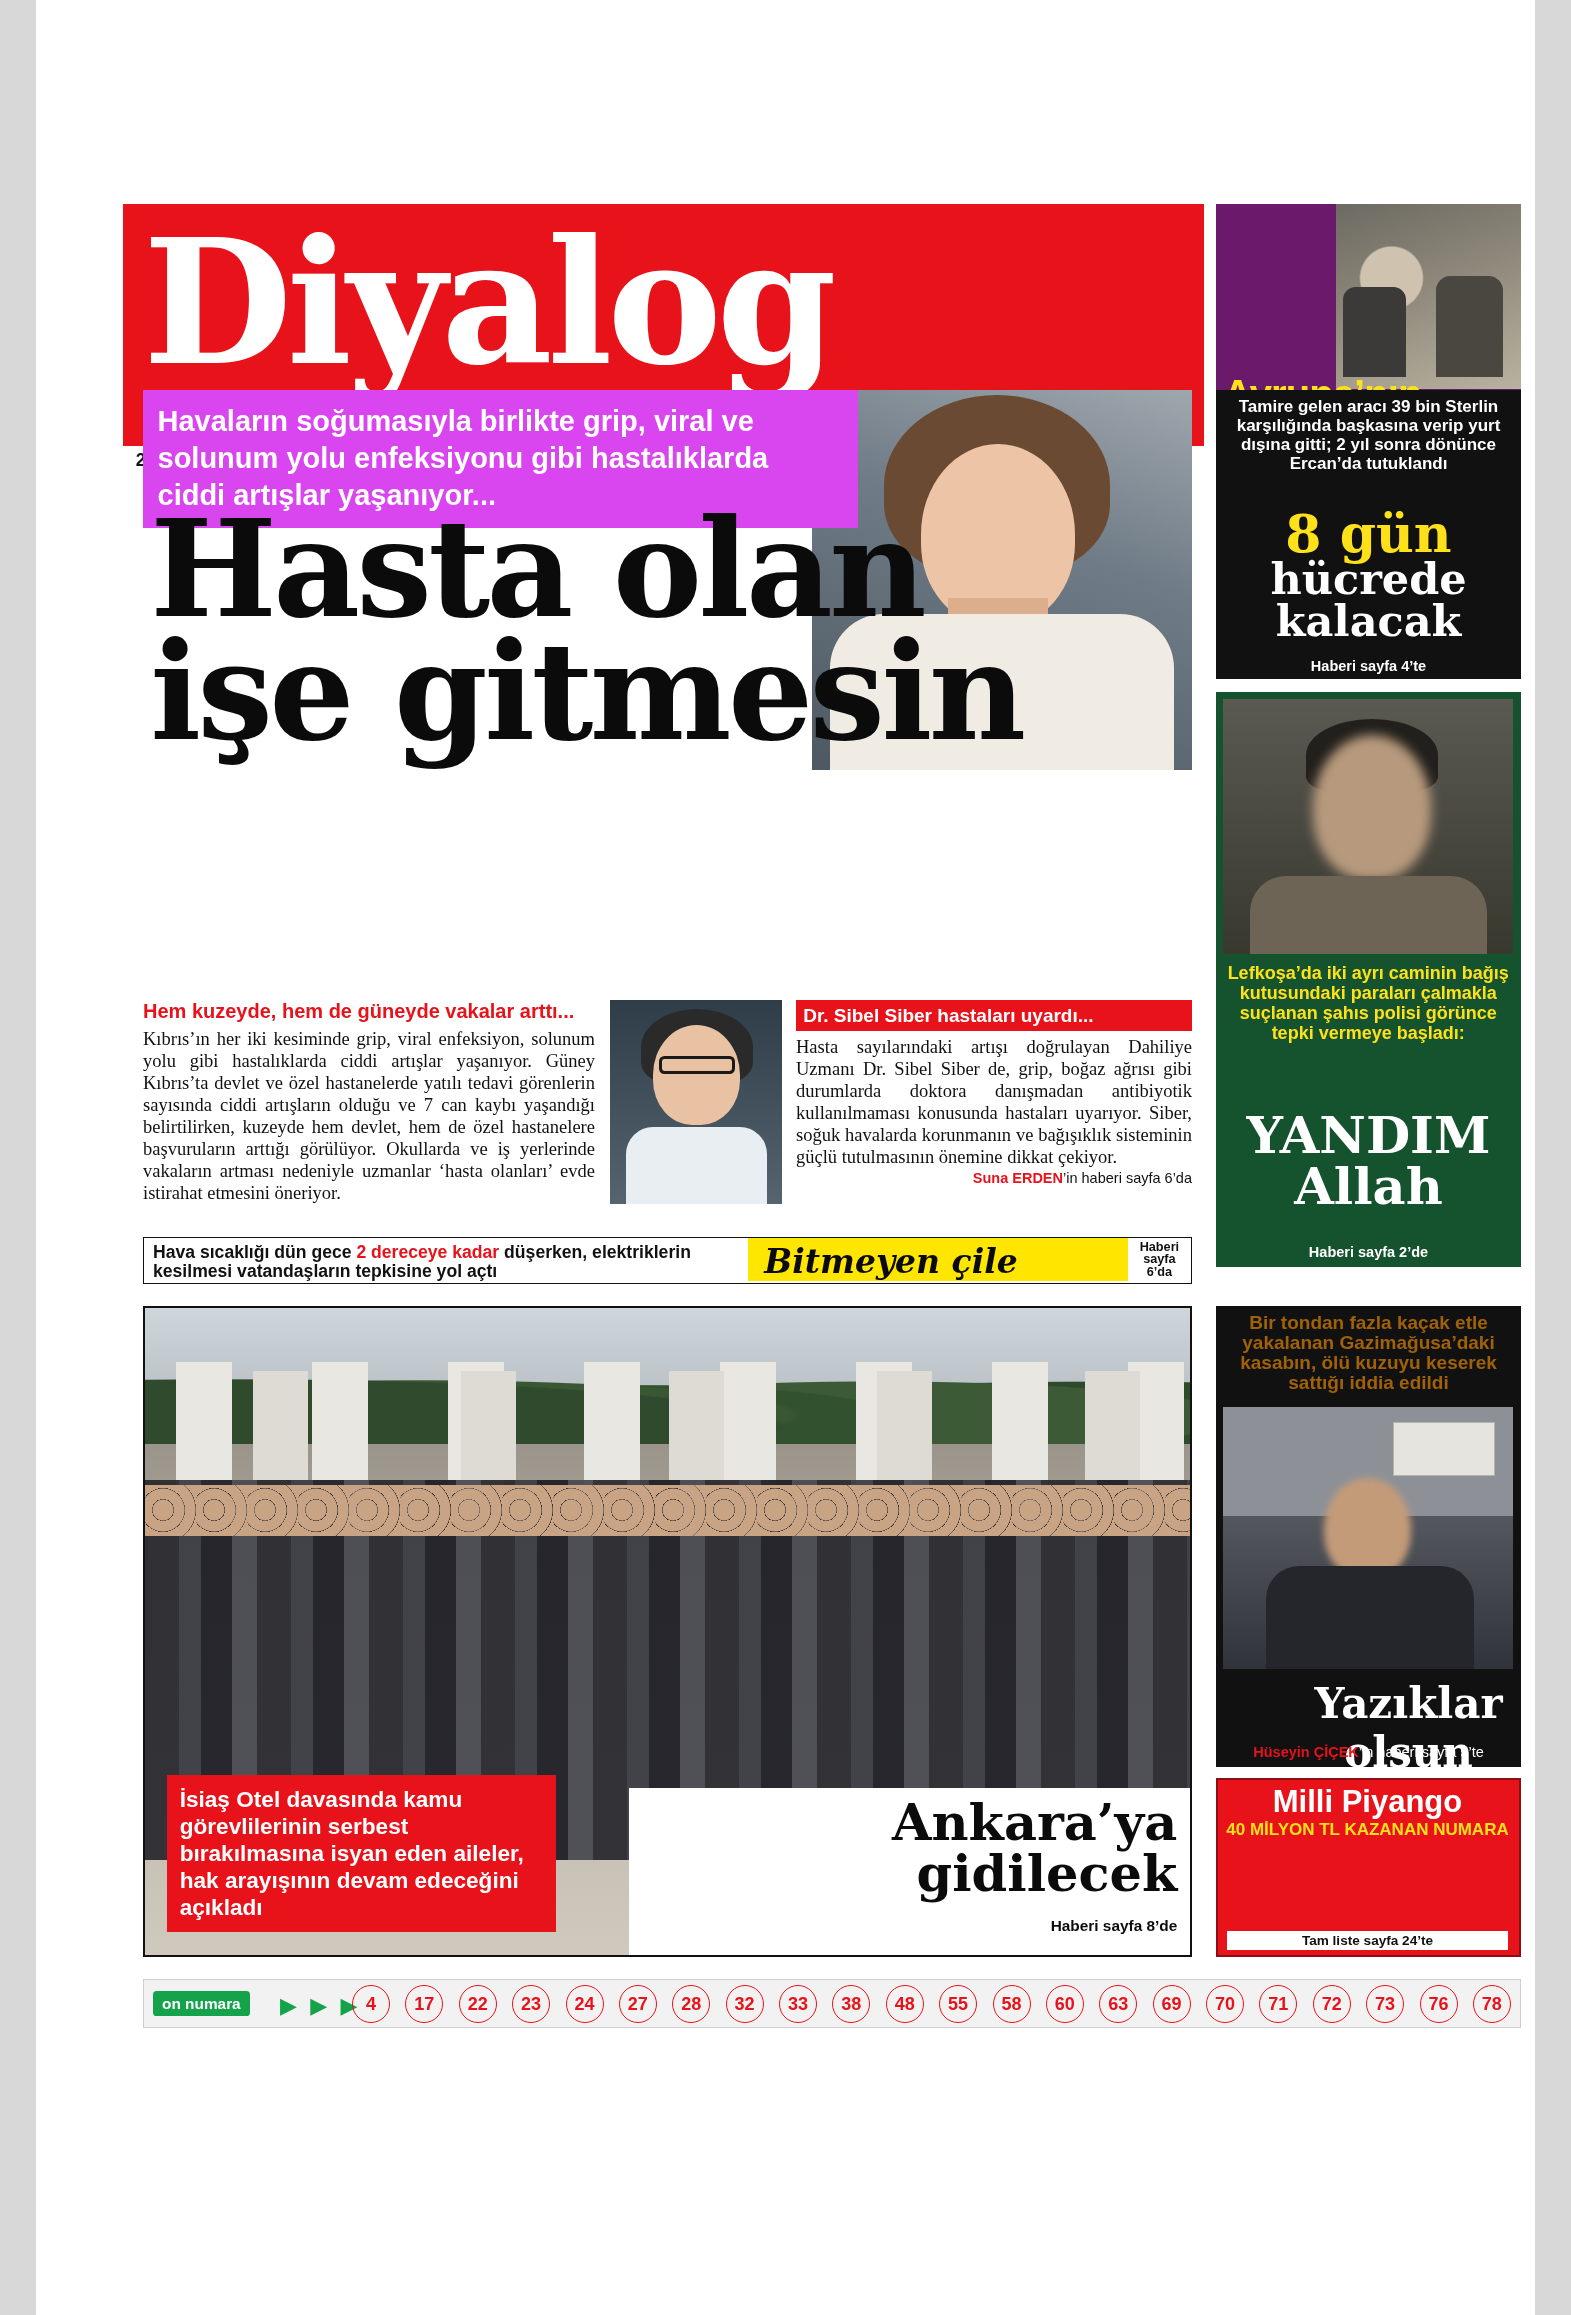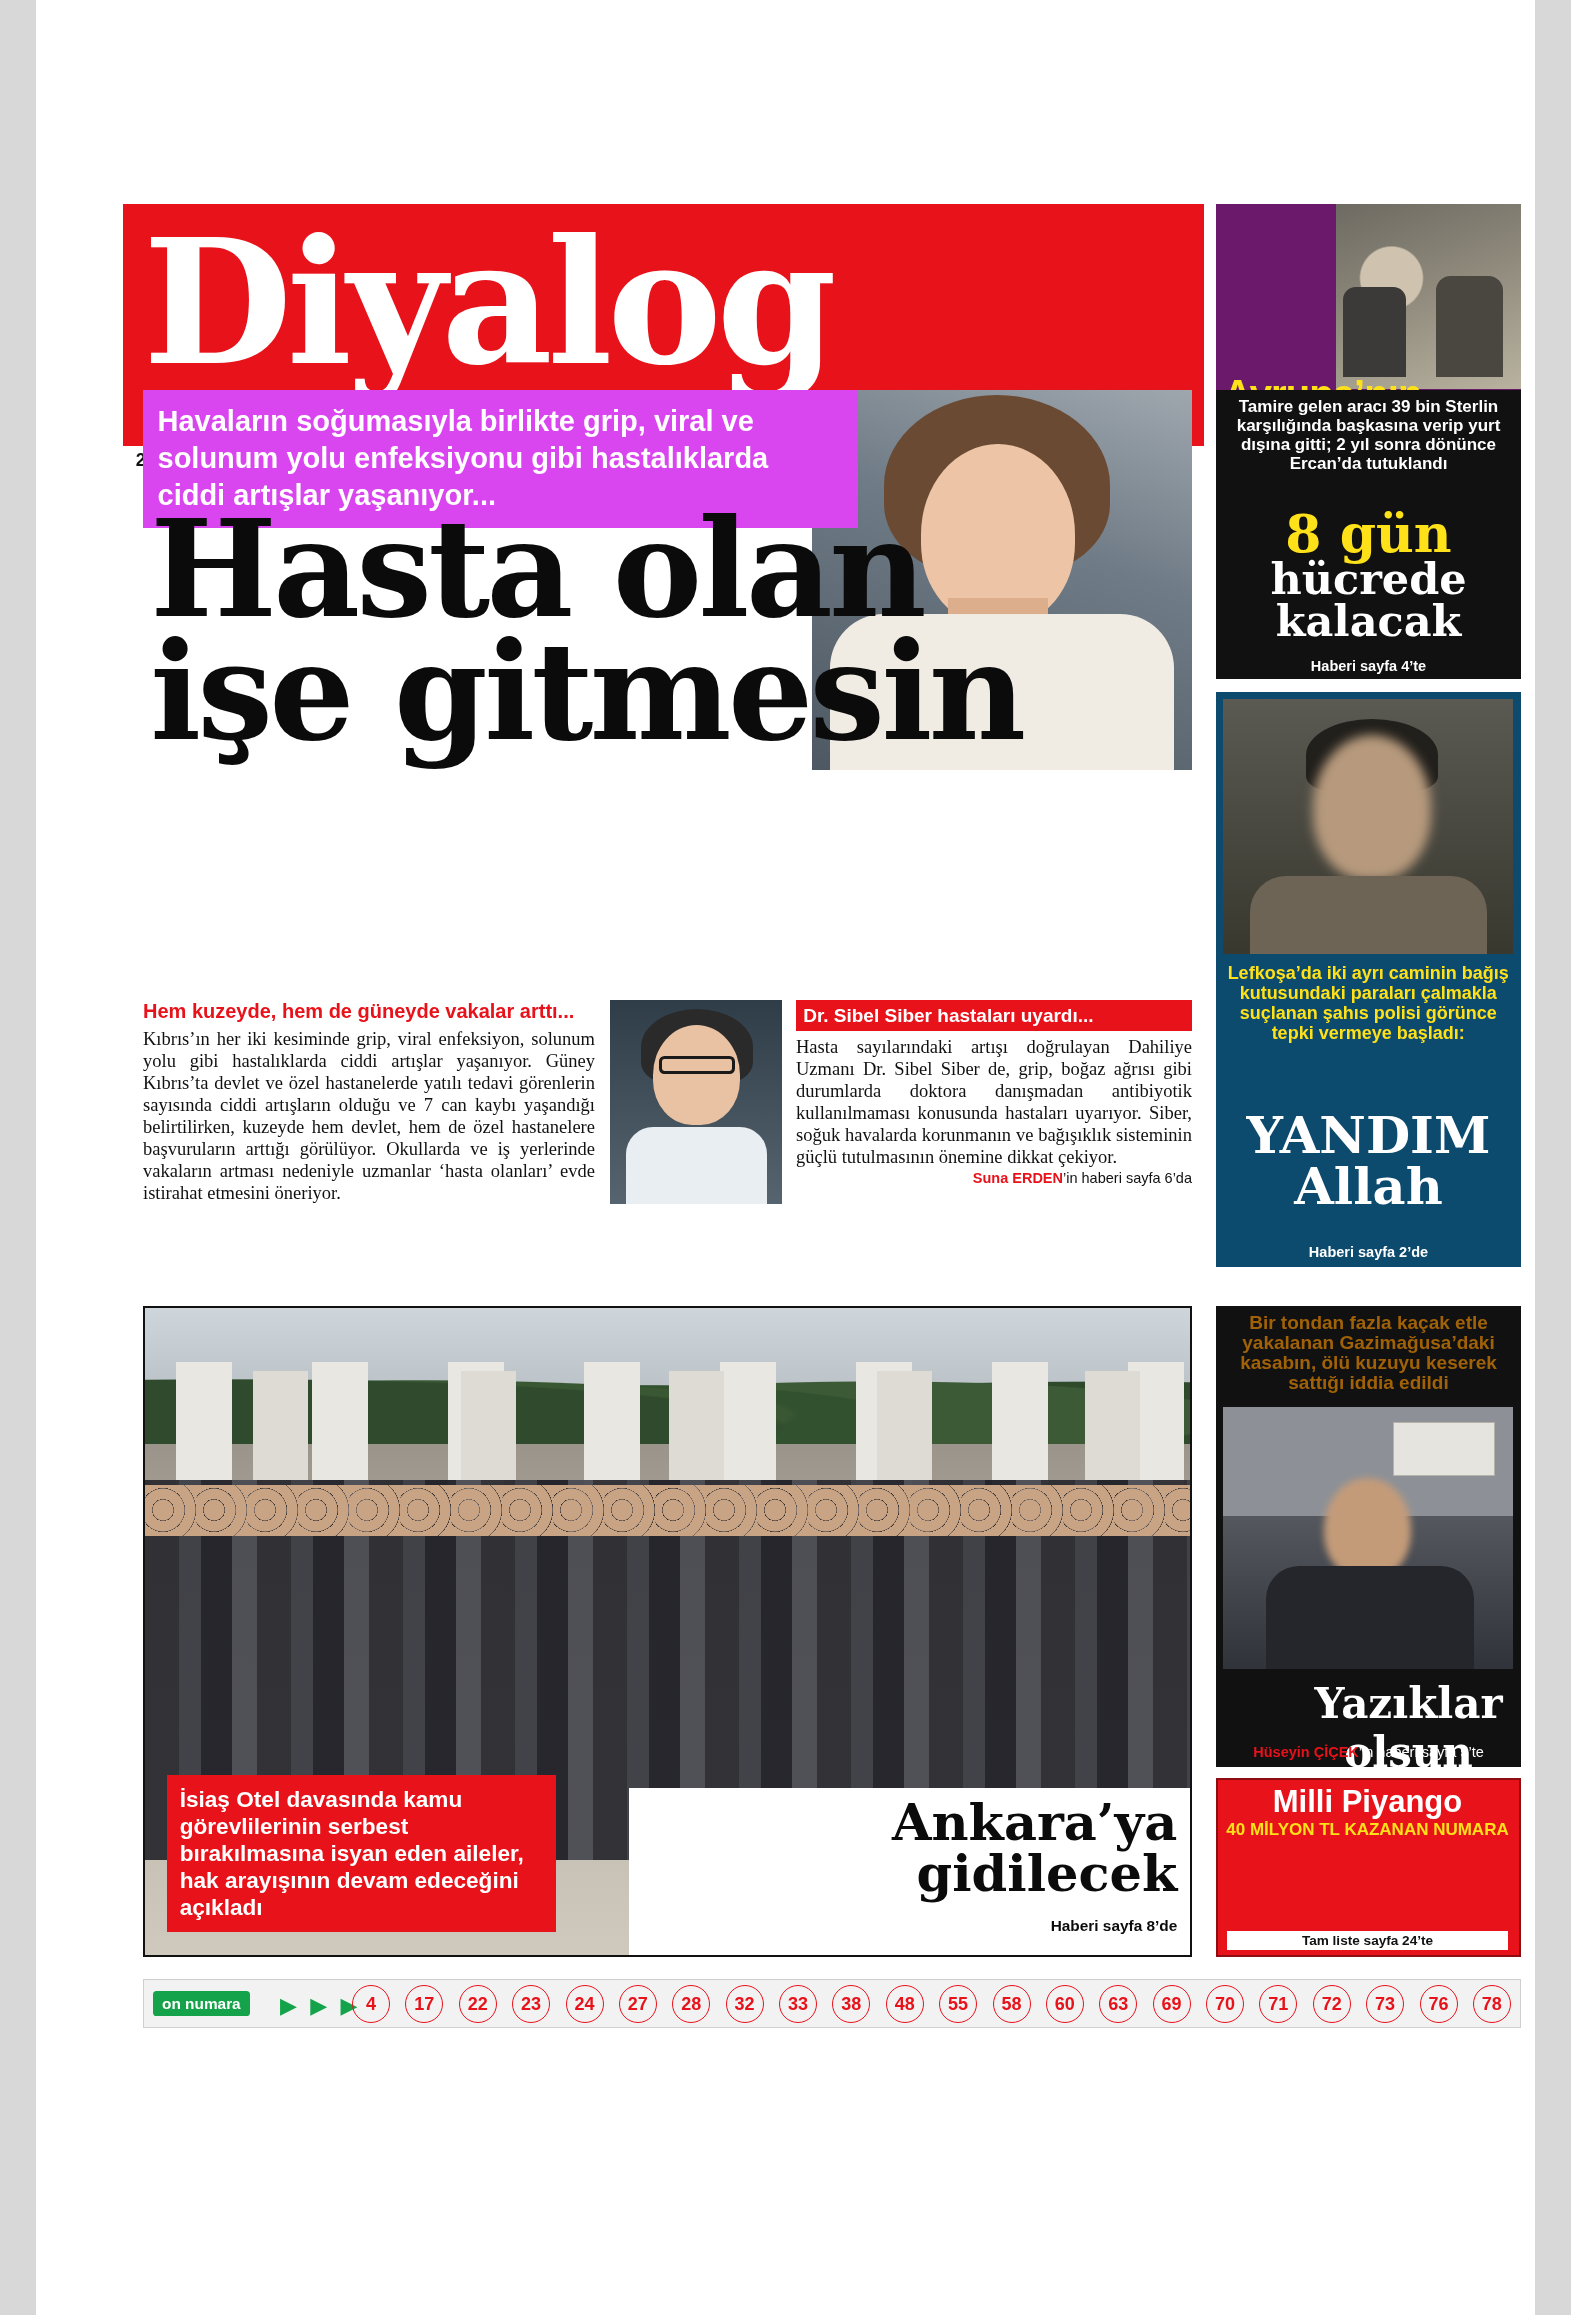--- a/index.html
+++ b/index.html
@@ -67,21 +67,21 @@
 
   
   .rail{position:absolute;left:1093px;top:186px;width:305px;}
   .box-8gun{position:absolute;left:0;top:0;width:305px;height:289px;background:#111;}
   .box-8gun .k{position:absolute;left:9px;top:7.2px;width:287px;color:#fff;font-size:17px;font-weight:bold;line-height:19px;text-align:center;}
   .box-8gun .b1{position:absolute;left:0;top:118px;width:305px;text-align:center;color:#ffe11a;font-family:"DejaVu Serif",serif;font-size:52px;font-weight:bold;line-height:51px;}
   .box-8gun .b2{position:absolute;left:0;top:168px;width:305px;text-align:center;color:#fff;font-family:"DejaVu Serif",serif;font-size:43px;font-weight:bold;line-height:43px;}
   .box-8gun .b3{position:absolute;left:0;top:210px;width:305px;text-align:center;color:#fff;font-family:"DejaVu Serif",serif;font-size:43px;font-weight:bold;line-height:43px;}
   .box-8gun .ref{position:absolute;left:0;bottom:5.4px;width:305px;text-align:center;color:#fff;font-size:14.5px;font-weight:bold;}
 
-  .box-yandim{position:absolute;left:0;top:302px;width:305px;height:575px;background:#0c4a6e;}
+  .box-yandim{position:absolute;left:0;top:302px;width:305px;height:575px;background:#14532d;}
   .box-yandim .ph{position:absolute;left:7.2px;top:7.2px;width:290px;height:255px;overflow:hidden;background:linear-gradient(180deg,#5b5a52 0%,#39382f 100%);}
   .box-yandim .ph .face{position:absolute;left:90px;top:36px;width:118px;height:145px;background:#b79a7d;border-radius:50% 50% 45% 45%;filter:blur(5.4px);}
   .box-yandim .ph .hair{position:absolute;left:83px;top:20px;width:132px;height:72px;background:#22201c;border-radius:50% 50% 20% 20%;}
   .box-yandim .ph .shirt{position:absolute;left:27px;top:177px;width:237px;height:81px;background:#6e6456;border-radius:36px 36px 0 0;}
   .box-yandim .k{position:absolute;left:7.2px;top:271px;width:290px;color:#ffe11a;font-size:18px;font-weight:bold;line-height:20px;text-align:center;}
   .box-yandim .b1{position:absolute;left:0;top:418px;width:305px;text-align:center;color:#fff;font-family:"DejaVu Serif",serif;font-size:51px;line-height:51px;font-weight:bold;}
   .box-yandim .b2{position:absolute;left:0;top:469px;width:305px;text-align:center;color:#fff;font-family:"DejaVu Serif",serif;font-size:51px;line-height:51px;font-weight:bold;}
   .box-yandim .ref{position:absolute;left:0;bottom:7.2px;width:305px;text-align:center;color:#fff;font-size:14.5px;font-weight:bold;}
 
   
@@ -186,20 +186,29 @@
     </div>
     <div class="col-b">
       <div class="hd">Dr. Sibel Siber hastaları uyardı...</div>
       <p>Hasta sayılarındaki artışı doğrulayan Dahiliye Uzmanı Dr. Sibel Siber de, grip, boğaz ağrısı gibi durumlarda doktora danışmadan antibiyotik kullanılmaması konusunda hastaları uyarıyor. Siber, soğuk havalarda korunmanın ve bağışıklık sisteminin güçlü tutulmasının önemine dikkat çekiyor.</p>
       <span class="byline">
         <b>Suna ERDEN</b><span>’in haberi sayfa 6’da</span>
       </span>
     </div>
   </div>
 
+  <div class="strip">
+    <div class="txt">
+      <span>Hava sıcaklığı dün gece </span><em>2 dereceye kadar</em><span> düşerken, elektriklerin kesilmesi vatandaşların tepkisine yol açtı</span>
+    </div>
+    <div class="yellow">
+      <span>Bitmeyen çile</span>
+    </div>
+    <div class="ref">Haberi sayfa 6’da</div>
+  </div>
 
   <div class="rail">
     <div class="box-8gun">
       <div class="k">Tamire gelen aracı 39 bin Sterlin karşılığında başkasına verip yurt dışına gitti; 2 yıl sonra dönünce Ercan’da tutuklandı</div>
       <div class="b1">8 gün</div>
       <div class="b2">hücrede</div>
       <div class="b3">kalacak</div>
       <div class="ref">Haberi sayfa 4’te</div>
     </div>
 

